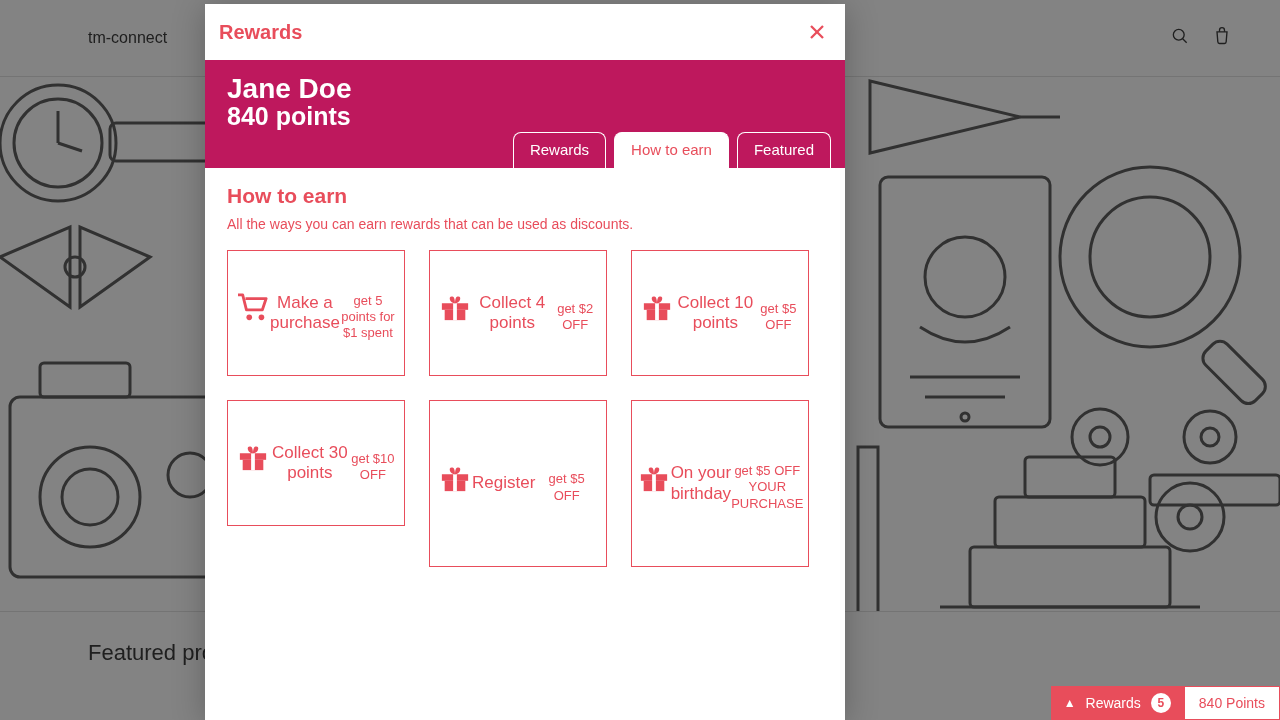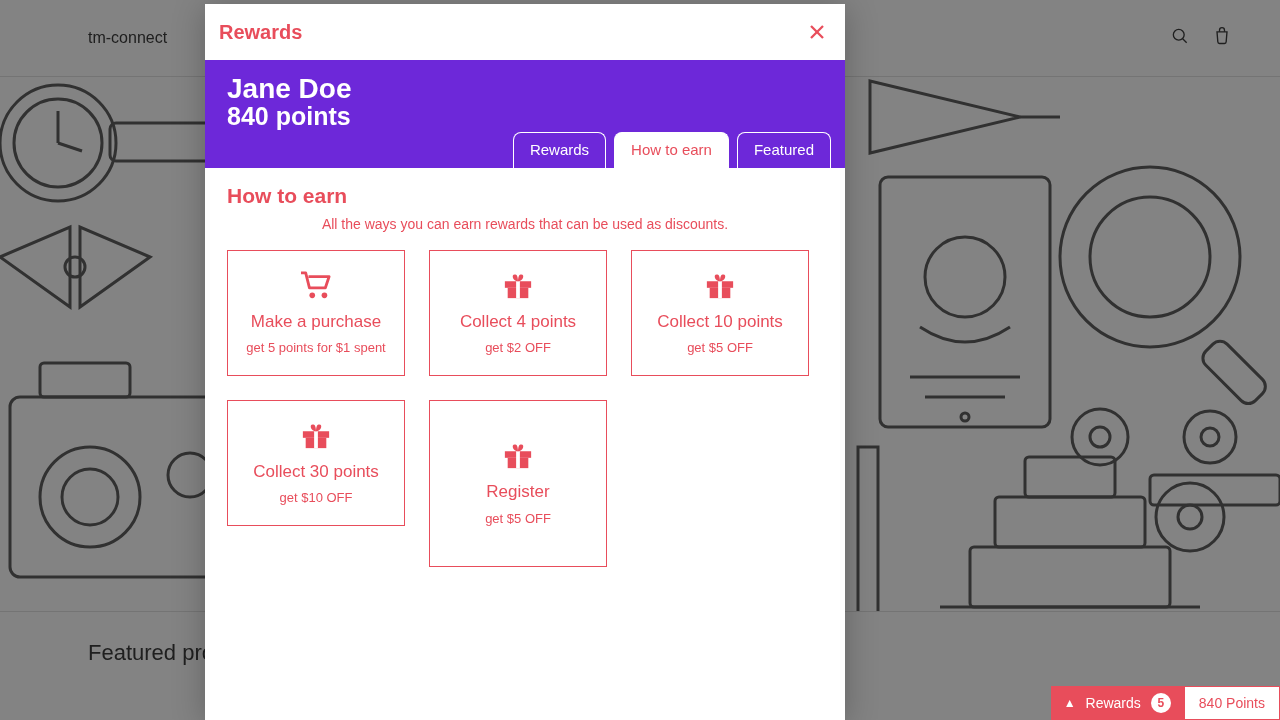--- a/index.html
+++ b/index.html
@@ -21,33 +21,33 @@
   
   .scrim { position:absolute; inset:0; background:rgba(30,30,30,0.55); }
 
   
   .modal { position:absolute; left:205px; top:4px; width:640px; height:716px; background:#fff; box-shadow:0 4px 30px rgba(0,0,0,0.25); display:flex; flex-direction:column; overflow:hidden;}
   .modal-head { height:56px; display:flex; align-items:center; padding:0 14px; }
   .modal-title { color:#e84d5b; font-size:20px; font-weight:600; }
   .modal-close { margin-left:auto; width:28px; height:28px; display:flex; align-items:center; justify-content:center; color:#e84d5b; cursor:pointer; }
   .modal-close svg { width:18px; height:18px; stroke:#e84d5b; stroke-width:3; }
 
-  .banner { background:#6d28d9; color:#fff; padding:14px 22px 0 22px; position:relative; height:108px;}
+  .banner { background:#be185d; color:#fff; padding:14px 22px 0 22px; position:relative; height:108px;}
   .banner-name { font-size:28px; font-weight:700; line-height:1.05;}
   .banner-points { font-size:25px; font-weight:700; line-height:1.1;}
   .tabs { position:absolute; right:14px; bottom:0; display:flex; gap:8px; }
   .tab { border:1px solid #fff; border-bottom:none; border-radius:8px 8px 0 0; padding:8px 16px 10px; font-size:15px; color:#fff; cursor:pointer; }
   .tab.active { background:#fff; color:#e84d5b; }
 
   .modal-body { padding:16px 22px 22px; overflow:auto; flex:1; }
   .body-title { color:#e84d5b; font-size:21px; font-weight:700; margin-bottom:8px;}
-  .body-sub { color:#e84d5b; font-size:14px; margin-bottom:18px;text-align:center;}
+  .body-sub { color:#e84d5b; font-size:14px; margin-bottom:18px;}
 
   .cards { display:grid; grid-template-columns: repeat(3, 178px); gap:24px; }
-  .card { border:1.5px solid #e84d5b; height:126px; display:flex; flex-direction:column; align-items:center; justify-content:center; text-align:center; padding:10px 8px; color:#e84d5b; }
+  .card { border:1.5px solid #e84d5b; height:126px; display:flex; flex-direction:row; align-items:center; justify-content:center; text-align:center; padding:10px 8px; color:#e84d5b; }
   .card.tall { height:167px; }
   .card-icon { margin-bottom:8px; }
   .card-icon svg { width:34px; height:30px; fill:#e84d5b; }
   .card-title { font-size:17px; font-weight:400; line-height:1.2;}
   .card-sub { font-size:13px; margin-top:8px; line-height:1.25;}
 
   
   .rewards-bar { position:absolute; right:0; bottom:0; height:34px; display:flex; align-items:stretch; font-size:14px; }
   .rb-left { background:#e84d5b; color:#fff; display:flex; align-items:center; padding:0 12px; gap:10px; border:1px solid #e84d5b;}
   .rb-left .chev { font-size:12px; }
@@ -217,20 +217,32 @@
               <rect x="4" y="12" width="28" height="7"></rect>
               <rect x="7" y="19" width="22" height="11"></rect>
               <rect x="16" y="12" width="4" height="18" fill="#fff"></rect>
               <path d="M18 12 C12 12 10 3 16 5 C18 6 18 12 18 12 M18 12 C24 12 26 3 20 5 C18 6 18 12 18 12"></path>
             </svg>
         </span>
         <div class="card-title">Register</div>
         <div class="card-sub">get $5 OFF</div>
       </div>
 
+      <div class="card tall">
+        <span class="card-icon">
+          <svg viewBox="0 0 36 32">
+              <rect x="4" y="12" width="28" height="7"></rect>
+              <rect x="7" y="19" width="22" height="11"></rect>
+              <rect x="16" y="12" width="4" height="18" fill="#fff"></rect>
+              <path d="M18 12 C12 12 10 3 16 5 C18 6 18 12 18 12 M18 12 C24 12 26 3 20 5 C18 6 18 12 18 12"></path>
+            </svg>
+        </span>
+        <div class="card-title">On your birthday</div>
+        <div class="card-sub">get $5 OFF YOUR PURCHASE</div>
+      </div>
     </div>
   </div>
 </div>
 
 <div class="rewards-bar">
   <div class="rb-left">
     <span class="chev">▲</span>
     <span>Rewards</span>
     <span class="rb-badge">5</span>
   </div>

